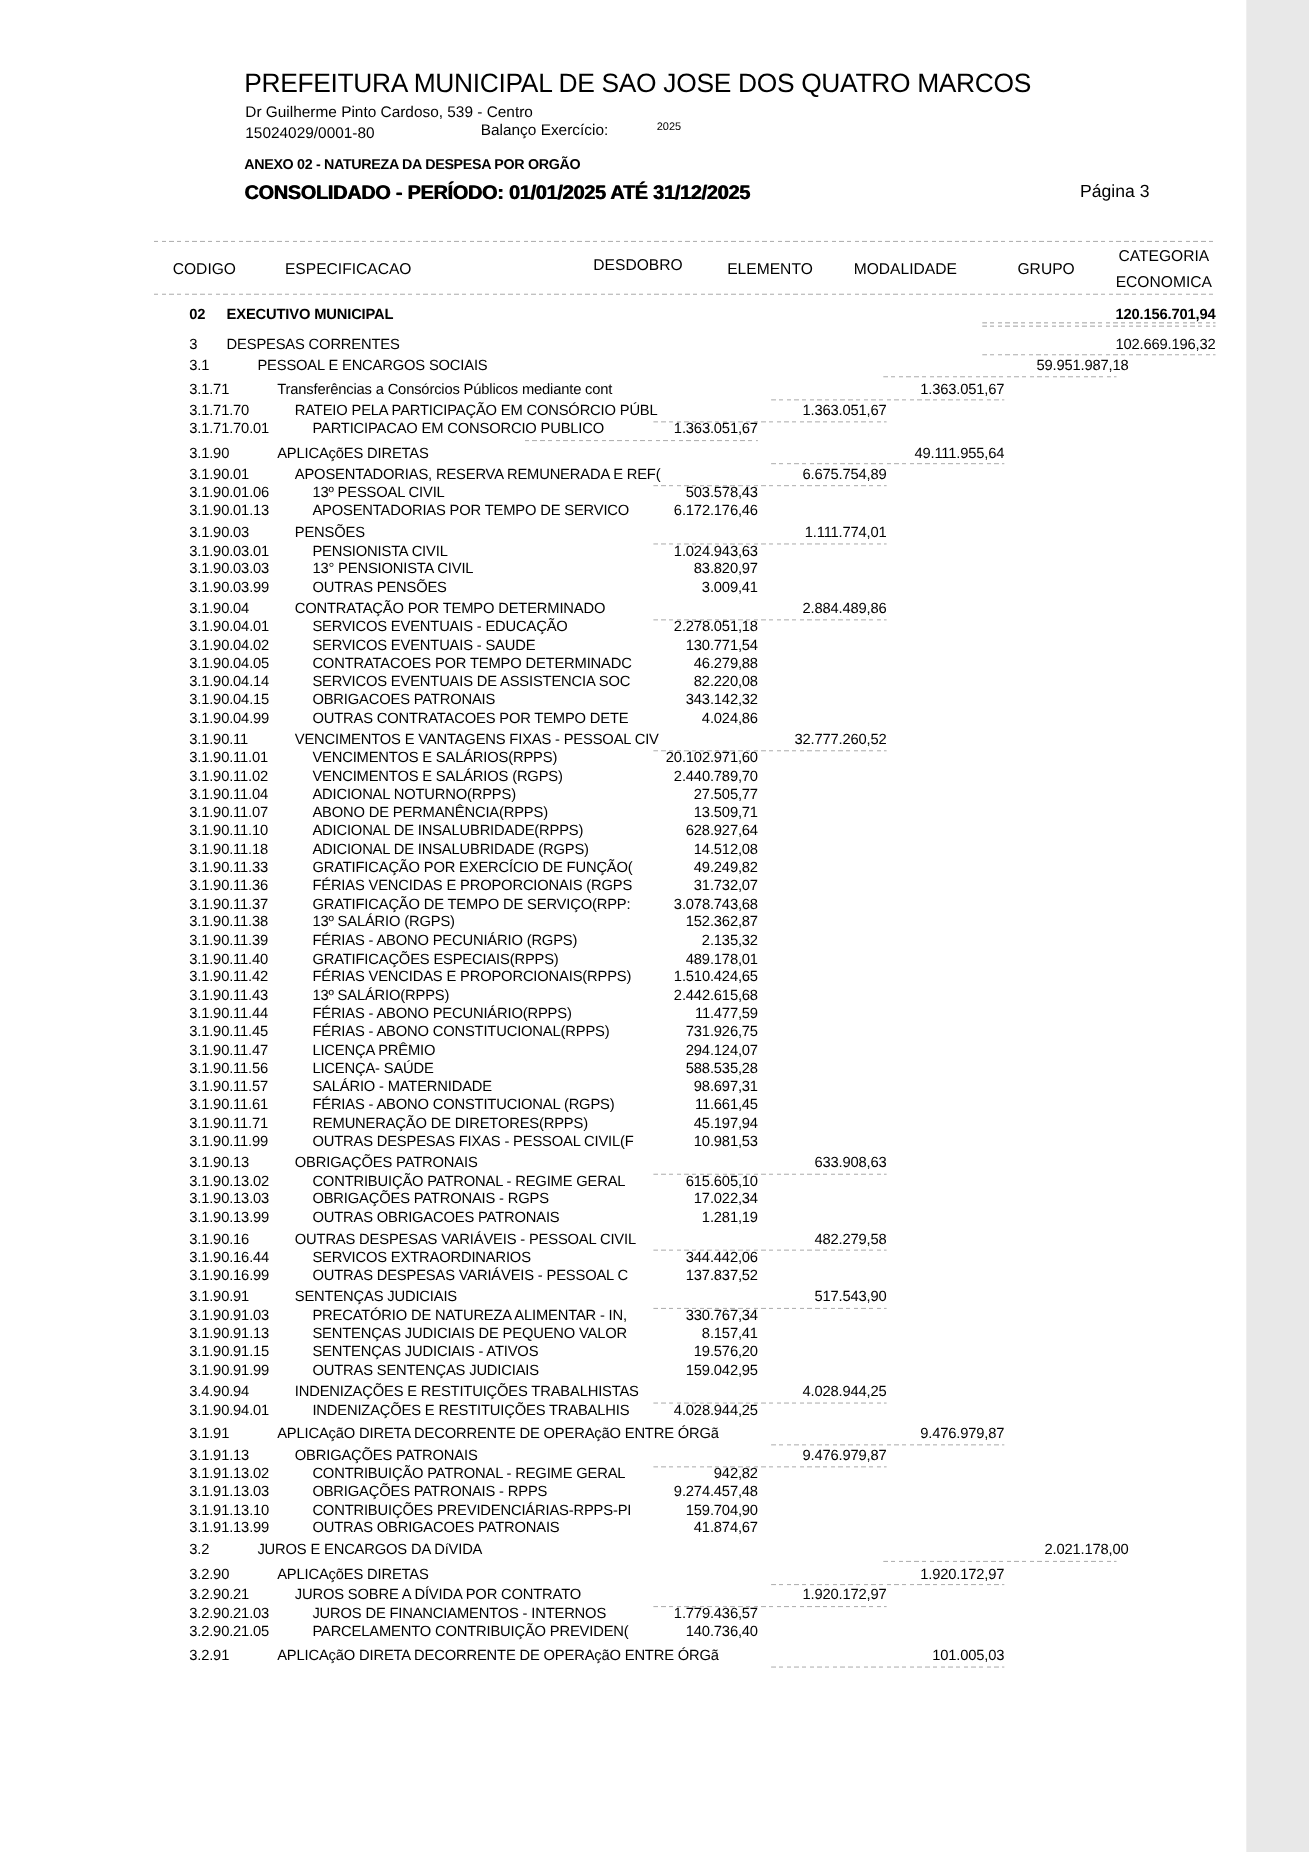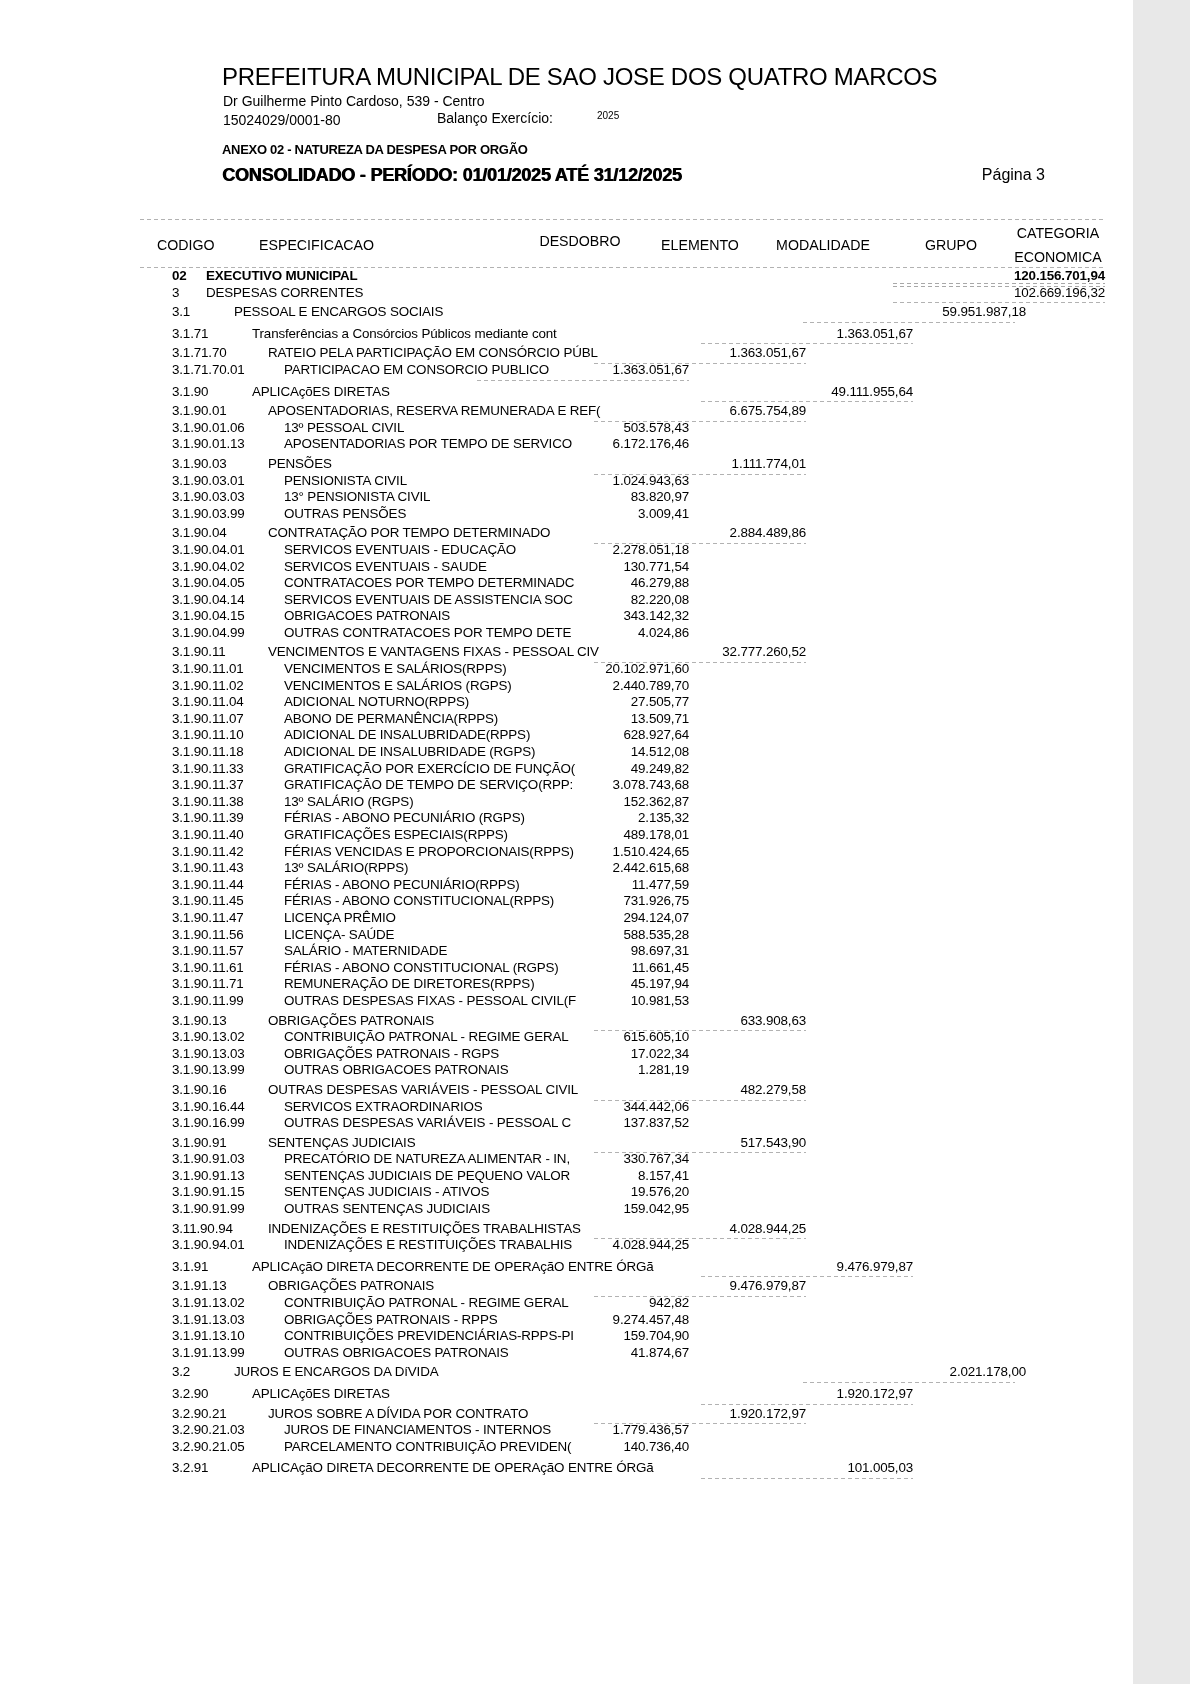--- a/index.html
+++ b/index.html
@@ -32,21 +32,21 @@
   .ch-center{transform:translateX(-50%);}
   .ch-desdobro{left:580px;top:233px;text-align:center;}
   .ch-elemento{left:700px;top:237px;}
   .ch-modalidade{left:823px;top:237px;}
   .ch-grupo{left:951px;top:237px;}
   .ch-cat1{left:1058px;top:225px;}
   .ch-cat2{left:1058px;top:249px;}
   
   .rows{position:absolute;left:0;top:268px;width:1190px;}
   .trow{position:relative;height:16.6px;line-height:16.6px;font-size:13.4px;letter-spacing:-0.15px;}
-  .trow.lvl1{}
+  .trow.lvl1{margin-top:10px;}
   .trow.lvl2{margin-top:3px;}
   .trow.lvl3{margin-top:5px;}
   .trow.lvl4{margin-top:3px;}
   .trow.bold{font-weight:700;}
   .code{position:absolute;left:172px;}
   .desc{position:absolute;}
   .lvl1 .desc{left:206px;}
   .lvl2 .desc{left:234px;}
   .lvl3 .desc{left:252px;}
   .lvl4 .desc{left:268px;}
@@ -246,20 +246,25 @@
         <span class="code">3.1.90.11.18</span>
         <span class="desc">ADICIONAL DE INSALUBRIDADE (RGPS)</span>
         <span class="val val-desdobro">14.512,08</span>
       </div>
       <div class="trow lvl5">
         <span class="code">3.1.90.11.33</span>
         <span class="desc">GRATIFICAÇÃO POR EXERCÍCIO DE FUNÇÃO(</span>
         <span class="val val-desdobro">49.249,82</span>
       </div>
       <div class="trow lvl5">
+        <span class="code">3.1.90.11.36</span>
+        <span class="desc">FÉRIAS VENCIDAS E PROPORCIONAIS (RGPS</span>
+        <span class="val val-desdobro">31.732,07</span>
+      </div>
+      <div class="trow lvl5">
         <span class="code">3.1.90.11.37</span>
         <span class="desc">GRATIFICAÇÃO DE TEMPO DE SERVIÇO(RPP:</span>
         <span class="val val-desdobro">3.078.743,68</span>
       </div>
       <div class="trow lvl5">
         <span class="code">3.1.90.11.38</span>
         <span class="desc">13º SALÁRIO (RGPS)</span>
         <span class="val val-desdobro">152.362,87</span>
       </div>
       <div class="trow lvl5">
@@ -379,21 +384,21 @@
         <span class="code">3.1.90.91.15</span>
         <span class="desc">SENTENÇAS JUDICIAIS - ATIVOS</span>
         <span class="val val-desdobro">19.576,20</span>
       </div>
       <div class="trow lvl5">
         <span class="code">3.1.90.91.99</span>
         <span class="desc">OUTRAS SENTENÇAS JUDICIAIS</span>
         <span class="val val-desdobro">159.042,95</span>
       </div>
       <div class="trow lvl4">
-        <span class="code">3.11.90.94</span>
+        <span class="code">3.4.90.94</span>
         <span class="desc">INDENIZAÇÕES E RESTITUIÇÕES TRABALHISTAS</span>
         <span class="val val-elemento">4.028.944,25</span>
         <span class="uline ul-elemento"></span>
       </div>
       <div class="trow lvl5">
         <span class="code">3.1.90.94.01</span>
         <span class="desc">INDENIZAÇÕES  E RESTITUIÇÕES TRABALHIS</span>
         <span class="val val-desdobro">4.028.944,25</span>
       </div>
       <div class="trow lvl3">

